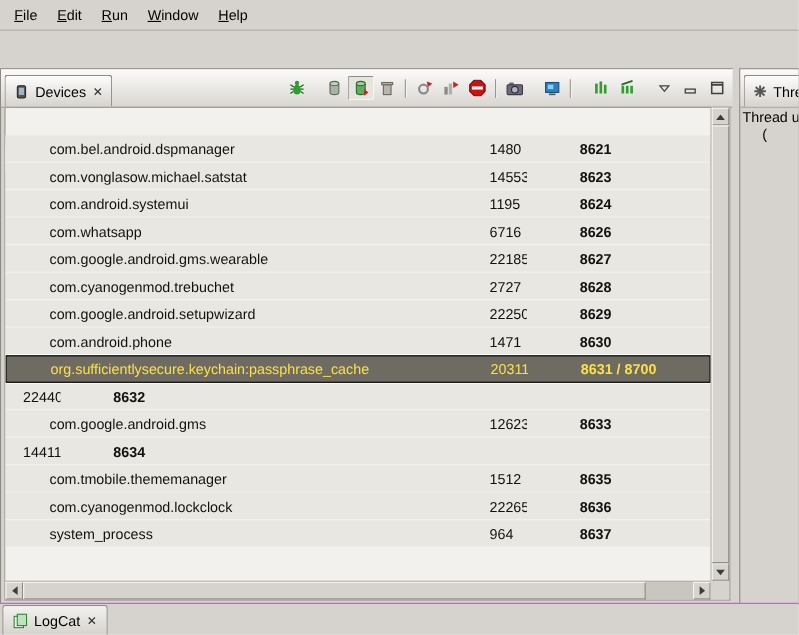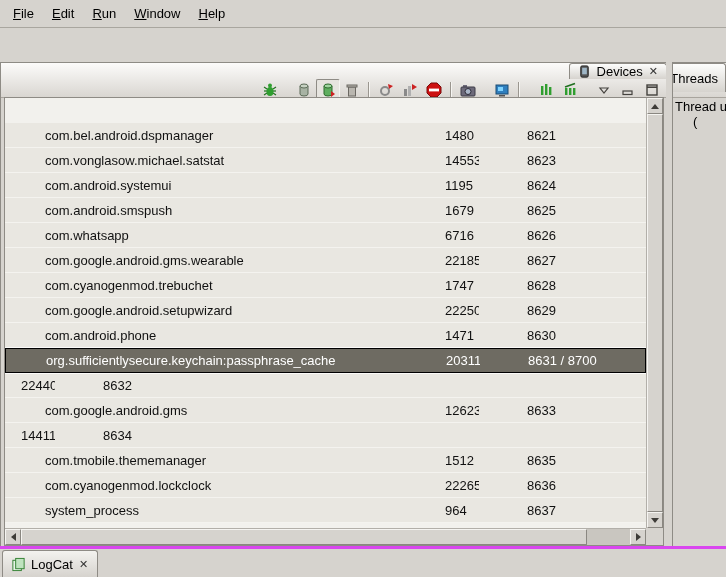--- a/index.html
+++ b/index.html
@@ -22,21 +22,21 @@
   
   .panel{position:absolute;background:#d6d3ce;border:1px solid #8e8b85;}
   .devices-panel{top:62px;left:0;width:666px;height:486px;}
   .threads-panel{top:62px;left:672px;width:53px;height:486px;overflow:hidden;}
   .sash{position:absolute;top:62px;left:666px;width:6px;height:486px;background:#d6d3ce;cursor:col-resize;}
   
   .tabbar{
     position:absolute;top:0;left:0;right:0;height:34px;
     background:linear-gradient(#fcfbfa,#d9d6d1);
     border-bottom:1px solid #a8a49d;
-    display:flex;align-items:flex-end;flex-direction:column;
+    display:flex;align-items:flex-end;
   }
   .tab{
     height:28px;display:flex;align-items:center;gap:5px;
     padding:0 7px;margin-left:3px;
     background:linear-gradient(#fdfdfc,#d6d3ce);
     border:1px solid #8e8b85;border-bottom:none;
     border-radius:3px 3px 0 0;white-space:nowrap;
   }
   .tab-close{font-size:11px;color:#333;padding:0 1px;cursor:pointer;}
   .tab-icon svg{display:block;}
@@ -66,24 +66,24 @@
   .tr{
     display:flex;align-items:center;height:25px;box-sizing:border-box;
     background:#e9e7e1;border-bottom:1px solid #f4f3ef;color:#111;
   }
   .tr .td{overflow:hidden;white-space:nowrap;box-sizing:border-box;}
   .c-name{width:424px;padding-left:40px;}
   .thead .c-name{padding-left:8px;}
   .c-pid{width:50px;padding-left:16px;}
   .c-a{width:19px;}
   .c-b{width:19px;}
-  .c-port{width:122px;padding-left:10px;}
+  .c-port{width:122px;padding-left:10px;font-weight:bold;}
   .c-fill{flex:1;}
   .tr.selected{
-    background:#6e6b62;color:#ffffff;border:1px solid #000;
+    background:#6e6b62;color:#fde047;border:1px solid #000;
     box-shadow:0 -1px 0 #fbfaf8, 0 1px 0 #fbfaf8;position:relative;z-index:2;
   }
   
   .vscroll{
     position:absolute;top:0;right:0;width:17px;bottom:17px;
     background:#c9c6c0;display:flex;flex-direction:column;
     border-left:1px solid #b2afa9;box-sizing:border-box;
   }
   .hscroll{
     position:absolute;left:0;right:17px;bottom:0;height:17px;
@@ -111,21 +111,21 @@
   .arr-down{border-left:4px solid transparent;border-right:4px solid transparent;border-top:5px solid #3e3c38;}
   .arr-left{border-top:4px solid transparent;border-bottom:4px solid transparent;border-right:5px solid #3e3c38;}
   .arr-right{border-top:4px solid transparent;border-bottom:4px solid transparent;border-left:5px solid #3e3c38;}
   
   .threads-content{position:absolute;top:34px;left:0;right:0;bottom:0;padding-top:2px;}
   .threads-line1{padding-left:2px;white-space:nowrap;}
   .threads-line2{padding-left:20px;}
   
   .bottom-strip{
     position:absolute;left:0;right:0;bottom:0;height:28px;
-    background:#d6d3ce;border-top:3px solid #d946ef;display:flex;align-items:flex-end;
+    background:#d6d3ce;border-top:1px solid #d946ef;display:flex;align-items:flex-end;
   }
   .logcat-tab{
     height:26px;margin-left:2px;display:flex;align-items:center;gap:5px;
     padding:0 8px;background:linear-gradient(#f3f2ef,#d6d3ce);
     border:1px solid #8e8b85;border-bottom:none;border-radius:3px 3px 0 0;
   }
 </style>
 </head>
 <body>
 
@@ -299,46 +299,38 @@
         </div>
           <div class="tr">
           <div class="td c-name">com.android.systemui</div>
           <div class="td c-pid">1195</div>
           <div class="td c-a"></div>
           <div class="td c-b"></div>
           <div class="td c-port">8624</div>
           <div class="td c-fill"></div>
         </div>
           <div class="tr">
-          <div class="td c-name">com.android.smspush</div>
-          <div class="td c-pid">1679</div>
-          <div class="td c-a"></div>
-          <div class="td c-b"></div>
-          <div class="td c-port">8625</div>
-          <div class="td c-fill"></div>
-        </div>
-          <div class="tr">
           <div class="td c-name">com.whatsapp</div>
           <div class="td c-pid">6716</div>
           <div class="td c-a"></div>
           <div class="td c-b"></div>
           <div class="td c-port">8626</div>
           <div class="td c-fill"></div>
         </div>
           <div class="tr">
           <div class="td c-name">com.google.android.gms.wearable</div>
           <div class="td c-pid">22185</div>
           <div class="td c-a"></div>
           <div class="td c-b"></div>
           <div class="td c-port">8627</div>
           <div class="td c-fill"></div>
         </div>
           <div class="tr">
           <div class="td c-name">com.cyanogenmod.trebuchet</div>
-          <div class="td c-pid">1747</div>
+          <div class="td c-pid">2727</div>
           <div class="td c-a"></div>
           <div class="td c-b"></div>
           <div class="td c-port">8628</div>
           <div class="td c-fill"></div>
         </div>
           <div class="tr">
           <div class="td c-name">com.google.android.setupwizard</div>
           <div class="td c-pid">22250</div>
           <div class="td c-a"></div>
           <div class="td c-b"></div>

